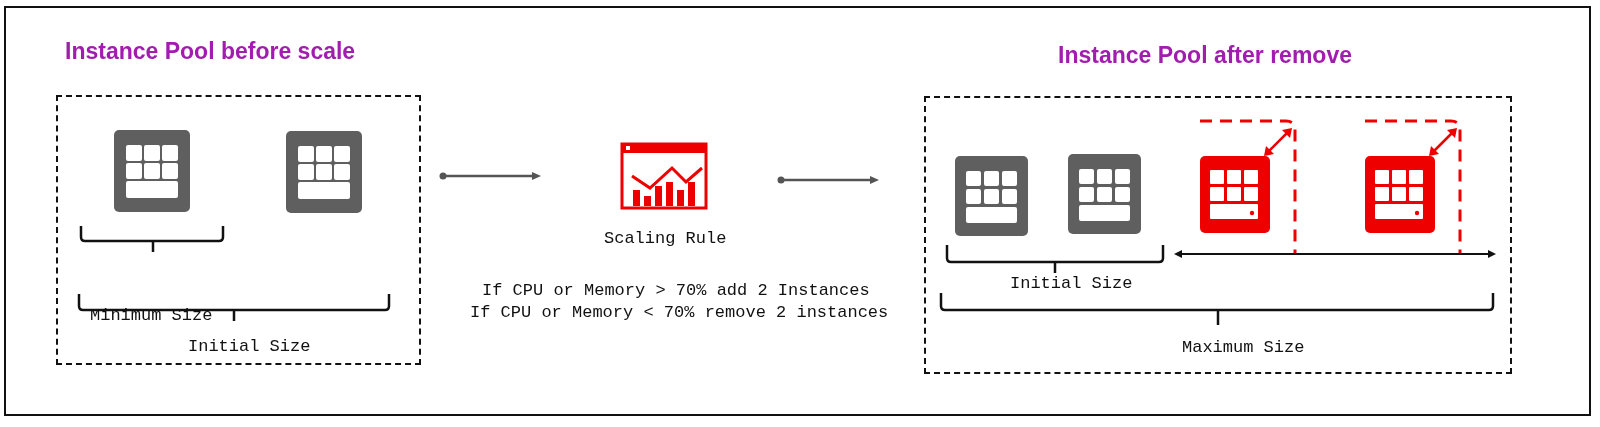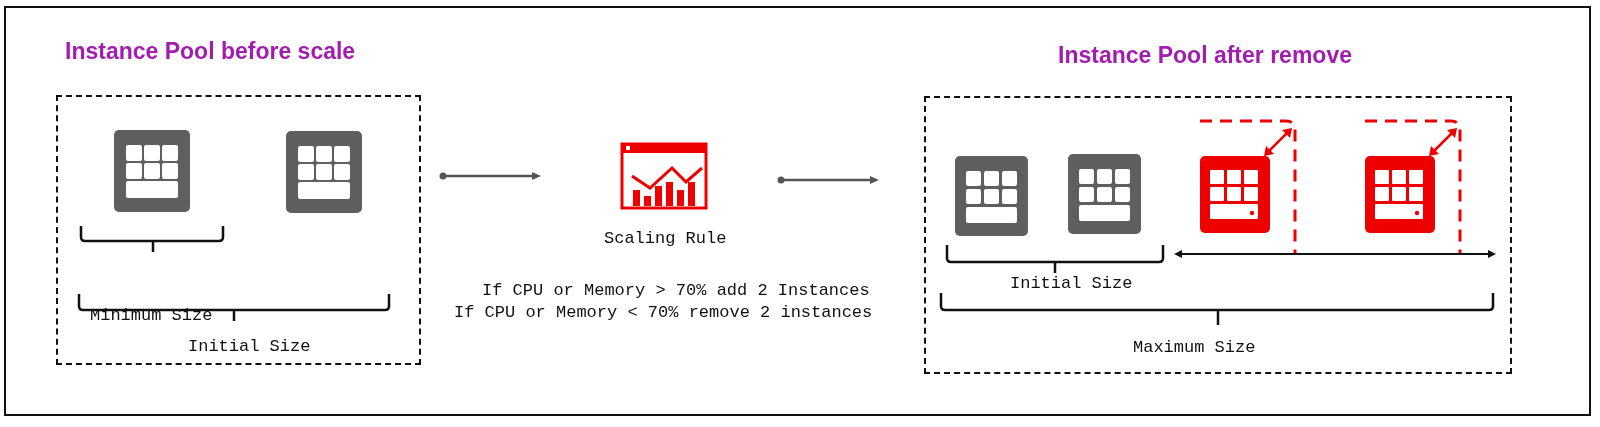--- a/index.html
+++ b/index.html
@@ -66,21 +66,21 @@
   <polyline points="12,34 30,46 52,26 66,40 82,26" fill="none" stroke="#ee0000" stroke-width="3"></polyline>
   <rect x="13" y="48" width="7" height="16" fill="#ee0000"></rect>
   <rect x="24" y="54" width="7" height="10" fill="#ee0000"></rect>
   <rect x="35" y="44" width="7" height="20" fill="#ee0000"></rect>
   <rect x="46" y="40" width="7" height="24" fill="#ee0000"></rect>
   <rect x="57" y="48" width="7" height="16" fill="#ee0000"></rect>
   <rect x="68" y="40" width="7" height="24" fill="#ee0000"></rect>
 </svg>
 <div class="label" style="left:604px; top:229px;">Scaling Rule</div>
 <div class="label" style="left:482px; top:281px;">If CPU or Memory &gt; 70% add 2 Instances</div>
-<div class="label" style="left:454px; top:303px;">If CPU or Memory &lt; 70% remove 2 instances</div>
+<div class="label" style="left:470px; top:303px;">If CPU or Memory &lt; 70% remove 2 instances</div>
 
 <svg style="left:776px; top:174px;" width="110" height="14">
   <circle cx="5" cy="6" r="3.5" fill="#555"></circle>
   <line x1="5" y1="6" x2="96" y2="6" stroke="#555" stroke-width="2.5"></line>
   <path d="M94 2 L103 6 L94 10 Z" fill="#555"></path>
 </svg>
 
 <div class="title" style="left:1058px; top:42px;">Instance Pool after remove</div>
 <div class="dashbox" style="left:924px; top:96px; width:588px; height:278px;"></div>
 
@@ -156,13 +156,13 @@
 </svg>
 
 <svg style="left:946px; top:244px;" width="240" height="30">
   <path d="M1 1 V14 Q1 18 5 18 H213 Q217 18 217 14 V1 M109 18 V29" fill="none" stroke="#111" stroke-width="2.5"></path>
 </svg>
 <div class="label" style="left:1010px; top:274px;">Initial Size</div>
 
 <svg style="left:940px; top:292px;" width="560" height="34">
   <path d="M1 1 V14 Q1 18 5 18 H549 Q553 18 553 14 V1 M278 18 V33" fill="none" stroke="#111" stroke-width="2.5"></path>
 </svg>
-<div class="label" style="left:1133px; top:338px;">Maximum Size</div>
+<div class="label" style="left:1182px; top:338px;">Maximum Size</div>
 
 </body></html>

